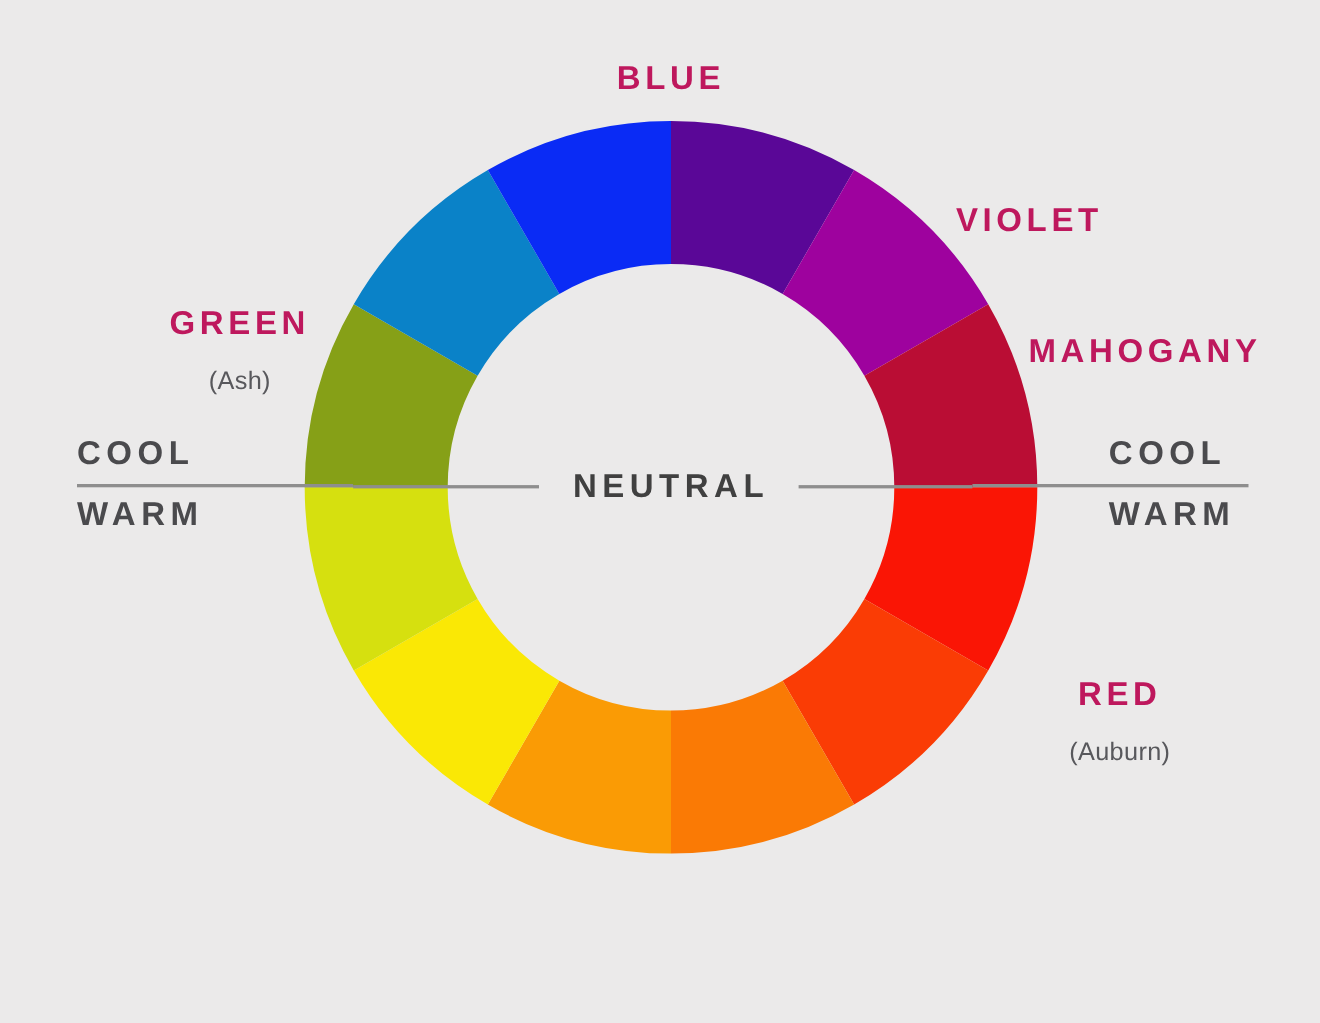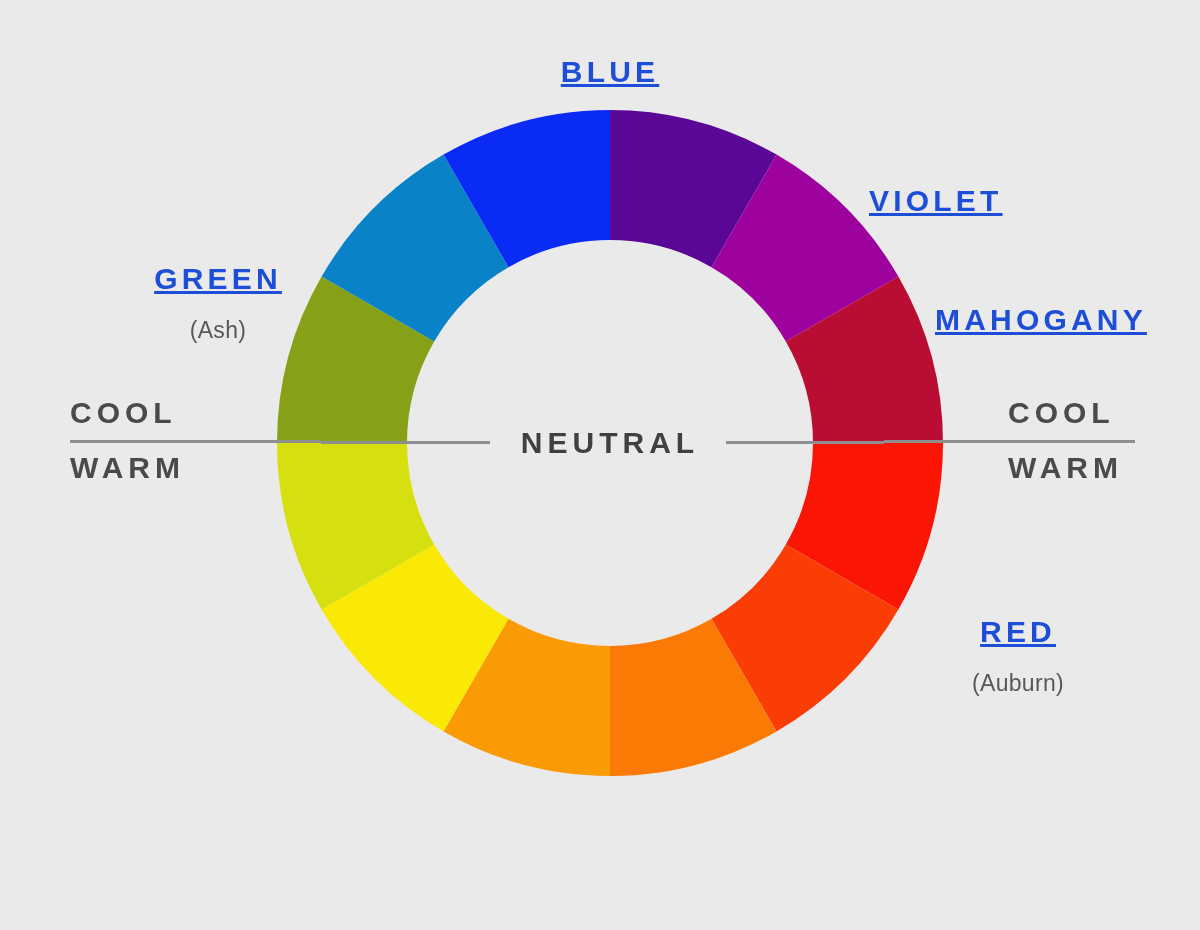--- a/index.html
+++ b/index.html
@@ -38,42 +38,41 @@
     position: absolute;
     color: #4a4a4d;
     white-space: nowrap;
     line-height: 1.0;
   }
   .lbl .main {
     display: block;
     font-size: 30px;
     font-weight: bold;
     letter-spacing: 4.2px;
-    color: #1d4ed8;
-    text-decoration: underline;
+    color: #be185d;
   }
   .lbl .sub {
     display: block;
     font-size: 23px;
     font-weight: normal;
     letter-spacing: 0.3px;
     color: #58585c;
     margin-top: 25px;
   }
   .lbl.c  { text-align: center; }
   .lbl.l  { text-align: left; }
 
   
   #label-blue      { left: 610px; top: 57px;  transform: translateX(-50%); }
   #label-violet    { left: 869px; top: 186px; }
   #label-mahogany  { left: 935px; top: 305px; }
   #label-red       { left: 1018px; top: 617px; transform: translateX(-50%); }
   #label-orange    { left: 610px;  top: 797px; transform: translateX(-50%); }
   #label-yellow    { left: 279px;  top: 677px; transform: translateX(-50%); }
-  #label-green     { left: 218px;  top: 264px; transform: translateX(-50%); }
+  #label-green     { left: 218px;  top: 280px; transform: translateX(-50%); }
 
   
   #label-neutral {
     position: absolute;
     left: 610px;
     top: 443px;
     transform: translate(-50%, -50%);
     font-size: 30px;
     font-weight: bold;
     letter-spacing: 5px;

